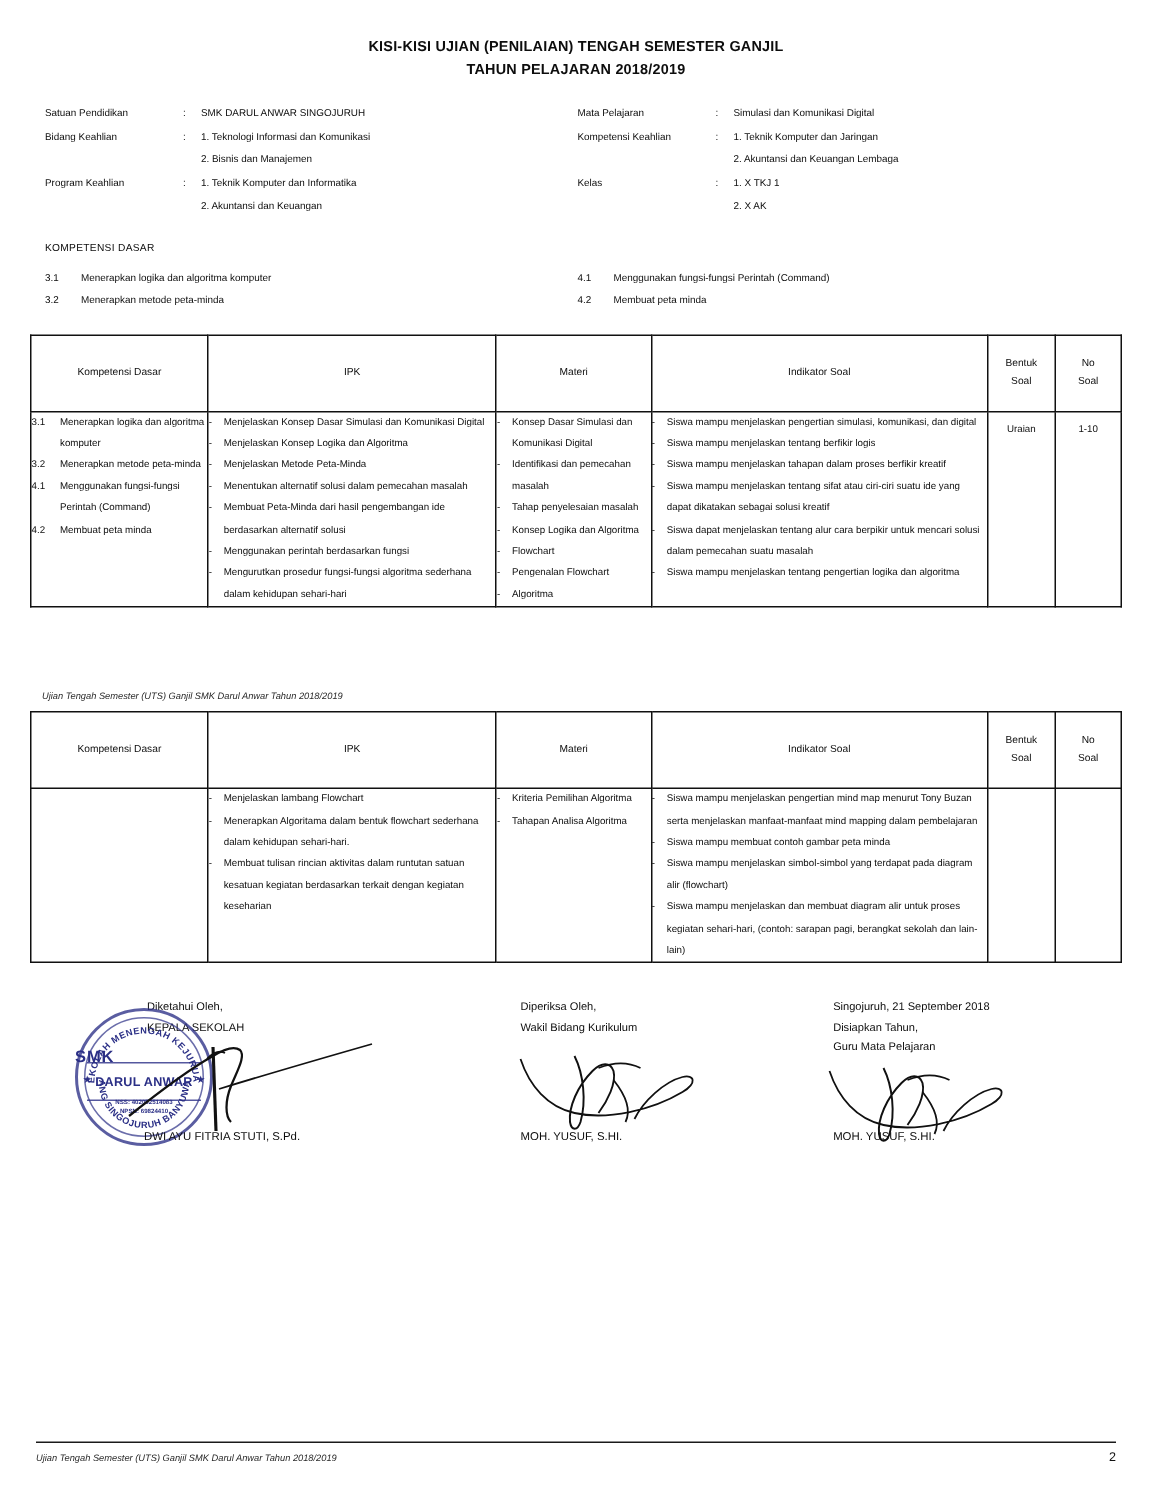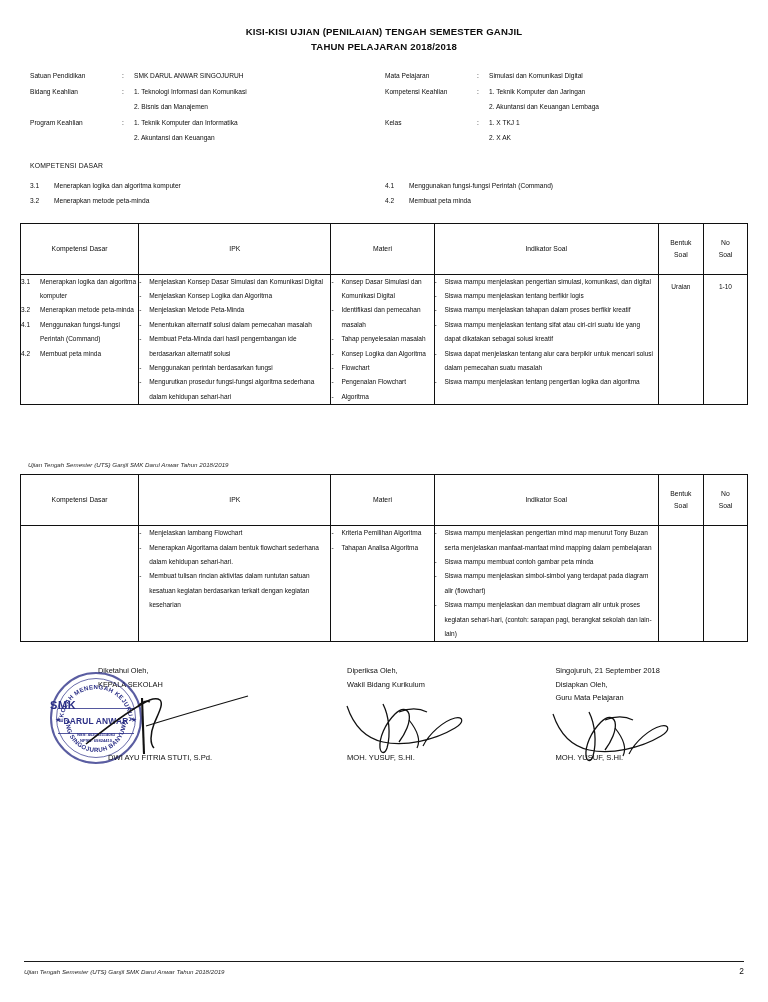--- a/index.html
+++ b/index.html
@@ -168,21 +168,21 @@
   .sign-name {
     font-size: 7.6px;
     line-height: 12px;
     white-space: nowrap;
     position: absolute;
     bottom: 18px;
     left: 0;
   }
   .sign-col.a .sign-line.l1 { padding-left: 70px; }
   .sign-col.a .sign-line.l2 { padding-left: 70px; }
-  .sign-col.a .sign-name { left: 80px; }
+  .sign-col.a .sign-name { left: 68px; }
 
   
   .stamp {
     position: absolute;
     left: 22px;
     top: 8px;
     width: 92px;
     height: 92px;
   }
   .stamp .ring {
@@ -282,21 +282,21 @@
     color: #111;
   }
 </style>
 </head>
 <body>
 
 <div class="page">
 
   <div class="title-block">
     <div class="title-line">KISI-KISI UJIAN (PENILAIAN) TENGAH SEMESTER GANJIL</div>
-    <div class="title-line">TAHUN PELAJARAN 2018/2018</div>
+    <div class="title-line">TAHUN PELAJARAN 2018/2019</div>
   </div>
 
   <div class="meta">
     <div class="meta-col">
       <div class="meta-row">
         <span class="meta-label">Satuan Pendidikan</span>
         <span class="meta-colon">:</span>
         <span class="meta-value">SMK DARUL ANWAR SINGOJURUH</span>
       </div>
       <div class="meta-row">
@@ -661,21 +661,21 @@
         <path d="M4,16 C10,34 22,48 40,52 C62,57 92,50 112,38 C122,32 120,26 112,28 C100,31 86,44 80,56" stroke-width="1.2"></path>
         <path d="M40,14 C46,26 48,44 44,58 C42,64 38,64 37,58 C36,48 42,34 52,24 C58,18 64,18 66,24 C68,32 62,44 56,52" stroke-width="1.3"></path>
         <path d="M56,22 C66,18 76,18 84,22" stroke-width="1.2"></path>
         <path d="M66,30 C74,40 78,50 74,58" stroke-width="1.2"></path>
       </svg>
       <div class="sign-name">MOH. YUSUF, S.HI.</div>
     </div>
 
     <div class="sign-col c">
       <div class="sign-line">Singojuruh, 21 September 2018</div>
-      <div class="sign-line">Disiapkan Oleh,</div>
+      <div class="sign-line">Disiapkan Tahun,</div>
       <div class="sign-line">Guru Mata Pelajaran</div>
       <svg class="sig-svg" style="left:-6px; top:36px; width:150px; height:62px;" viewBox="0 0 150 62">
         <path d="M4,14 C10,32 22,46 40,50 C62,55 92,48 112,36 C122,30 120,24 112,26 C100,29 86,42 80,54" stroke-width="1.2"></path>
         <path d="M40,12 C46,24 48,42 44,56 C42,62 38,62 37,56 C36,46 42,32 52,22 C58,16 64,16 66,22 C68,30 62,42 56,50" stroke-width="1.3"></path>
         <path d="M56,20 C66,16 76,16 84,20" stroke-width="1.2"></path>
         <path d="M66,28 C74,38 78,48 74,56" stroke-width="1.2"></path>
       </svg>
       <div class="sign-name">MOH. YUSUF, S.HI.</div>
     </div>
   </div>

